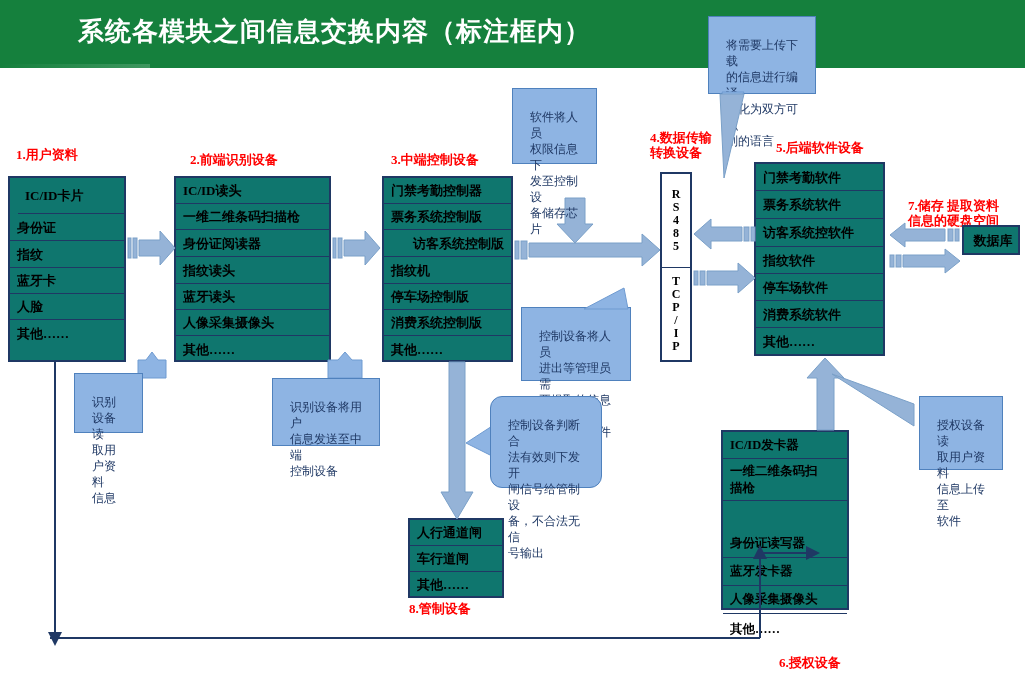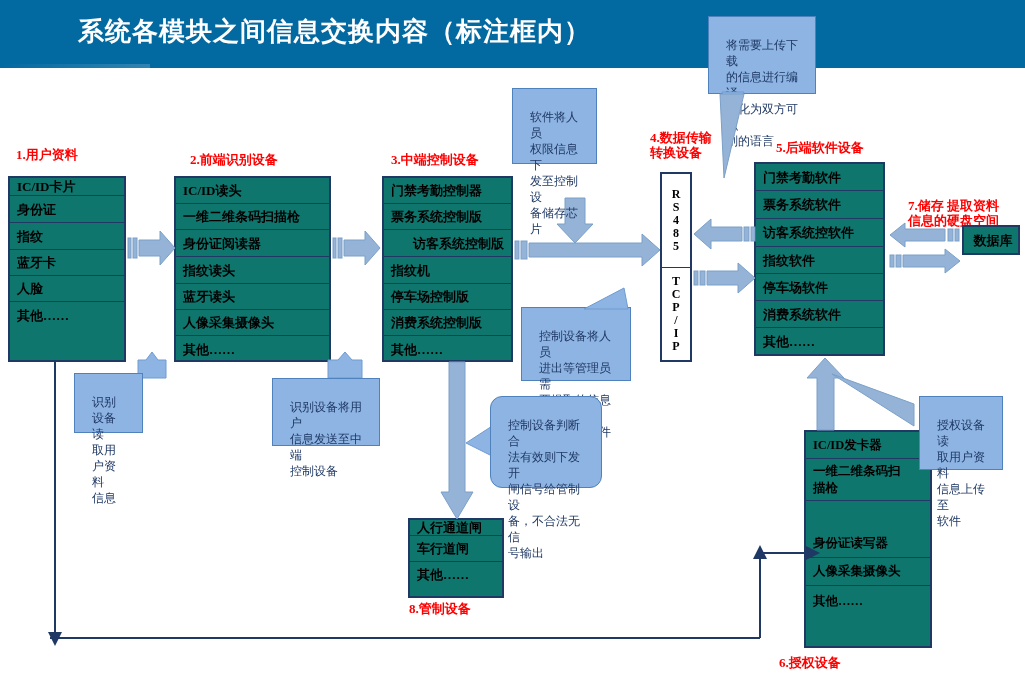--- a/index.html
+++ b/index.html
@@ -8,21 +8,21 @@
     background:#ffffff;
     font-family:"Liberation Sans","DejaVu Sans",sans-serif;
     overflow:hidden;
     position:relative;
   }
   #root{position:relative;width:1025px;height:674px;}
 
   
   .title-bar{
     position:absolute;left:0;top:0;width:1025px;height:68px;
-    background:#0369a1;
+    background:#15803d;
   }
   .title-bar .title{
     position:absolute;left:78px;top:14px;
     color:#ffffff;
     font-family:"Liberation Serif","DejaVu Serif",serif;
     font-weight:bold;
     font-size:26px;
     letter-spacing:1px;
     white-space:nowrap;
   }
@@ -121,21 +121,21 @@
   <div class="glabel" style="left:391px;top:152px;">3.中端控制设备</div>
   <div class="glabel" style="left:650px;top:130px;">4.数据传输
 转换设备</div>
   <div class="glabel" style="left:776px;top:140px;">5.后端软件设备</div>
   <div class="glabel" style="left:779px;top:655px;">6.授权设备</div>
   <div class="glabel" style="left:908px;top:198px;text-align:center;">7.储存 提取资料
 信息的硬盘空间</div>
   <div class="glabel" style="left:409px;top:601px;">8.管制设备</div>
 
   <div class="box" style="left:8px;top:176px;width:118px;height:186px;">
-    <div class="row" style="height:18px;">IC/ID卡片</div>
+    <div class="row" style="height:36px;margin-left:8px;">IC/ID卡片</div>
     <div class="row" style="height:27px;">身份证</div>
     <div class="row" style="height:27px;">指纹</div>
     <div class="row" style="height:26px;">蓝牙卡</div>
     <div class="row" style="height:26px;">人脸</div>
     <div class="row" style="height:26px;">其他……</div>
   </div>
 
   <div class="box" style="left:174px;top:176px;width:157px;height:186px;">
     <div class="row" style="height:26px;">IC/ID读头</div>
     <div class="row" style="height:26px;">一维二维条码扫描枪</div>
@@ -182,30 +182,31 @@
     <div class="row" style="height:27px;">停车场软件</div>
     <div class="row" style="height:27px;">消费系统软件</div>
     <div class="row" style="height:26px;">其他……</div>
   </div>
 
   <div class="box" style="left:962px;top:225px;width:58px;height:30px;">
     <div class="row" style="height:26px;justify-content:center;padding-left:4px;">数据库</div>
   </div>
 
   <div class="box" style="left:408px;top:518px;width:96px;height:80px;">
-    <div class="row" style="height:16px;">人行通道闸</div>
+    <div class="row" style="height:26px;">人行通道闸</div>
     <div class="row" style="height:26px;">车行道闸</div>
     <div class="row" style="height:24px;">其他……</div>
   </div>
 
-  <div class="box thin" style="left:804px;top:430px;width:128px;height:218px;">
+  <div class="box thin" style="left:721px;top:430px;width:128px;height:180px;">
     <div class="row" style="height:27px;">IC/ID发卡器</div>
     <div class="row" style="height:42px;line-height:17px;align-items:center;">一维二维条码扫
 描枪</div>
     <div class="row" style="height:28px;margin-top:29px;">身份证读写器</div>
+    <div class="row" style="height:28px;">蓝牙发卡器</div>
     <div class="row" style="height:28px;">人像采集摄像头</div>
     <div class="row" style="height:30px;">其他……</div>
   </div>
 
   <svg class="arrow" style="left:128px;top:228px;" width="48" height="40">
     <rect class="tailseg" x="0" y="10" width="3" height="20"></rect>
     <rect class="tailseg" x="5" y="10" width="4" height="20"></rect>
     <polygon class="bkarrow" points="11,12 32,12 32,3 47,20 32,37 32,28 11,28"></polygon>
   </svg>
 

